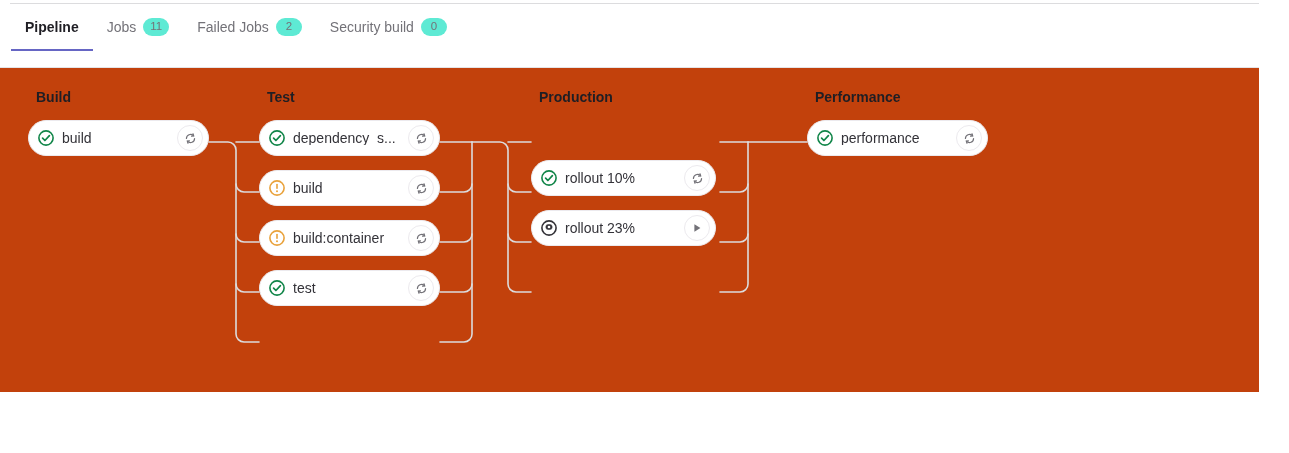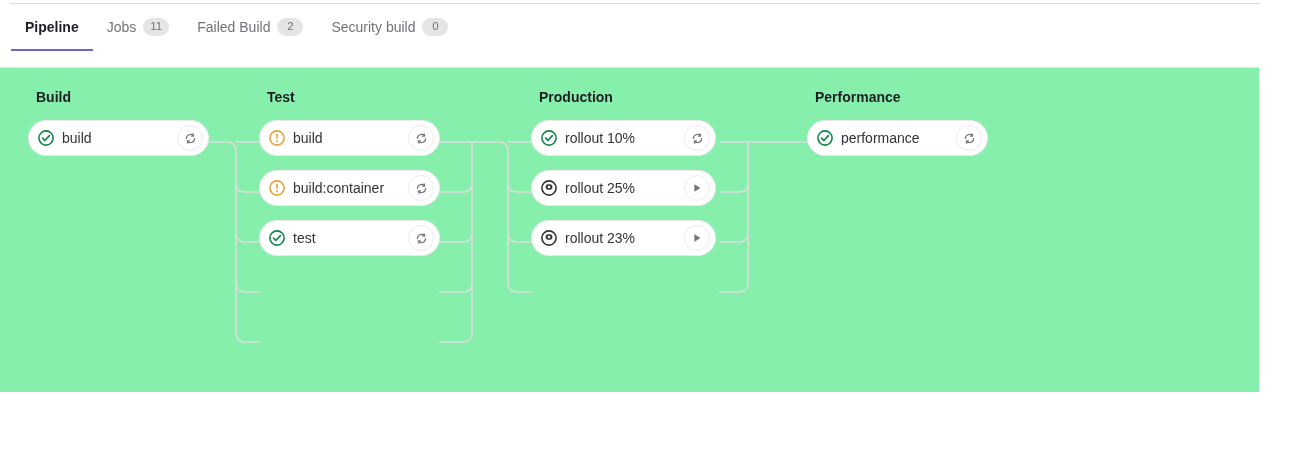--- a/index.html
+++ b/index.html
@@ -65,35 +65,35 @@
     border-bottom-color: #6666c4;
   }
   .tab-badge {
     display: inline-flex;
     align-items: center;
     justify-content: center;
     min-width: 14px;
     height: 18px;
     padding: 0 6px;
     border-radius: 9px;
-    background: #e5e5e5;
+    background: #5eead4;
     color: #737278;
     font-size: 11.5px;
     font-weight: normal;
     line-height: 1;
   }
 
   
   .graph {
     position: absolute;
     left: 0;
     top: 68px;
     width: 1259px;
     height: 324px;
-    background: #86efac;
+    background: #c2410c;
     overflow: hidden;
   }
   .connectors {
     position: absolute;
     left: 0;
     top: 0;
     width: 1259px;
     height: 324px;
     pointer-events: none;
   }
@@ -175,21 +175,21 @@
   <div class="tabbar">
     <div class="tabs" id="tabs-root">
         <div class="tab active">
           <span>Pipeline</span>
         </div>
         <div class="tab">
           <span>Jobs</span>
           <span class="tab-badge">11</span>
         </div>
         <div class="tab">
-          <span>Failed Build</span>
+          <span>Failed Jobs</span>
           <span class="tab-badge">2</span>
         </div>
         <div class="tab">
           <span>Security build</span>
           <span class="tab-badge">0</span>
         </div>
       </div>
   </div>
 
   <div class="graph">
@@ -240,20 +240,35 @@
             </button>
           </div>
         </div>
     </div>
 
     <div class="stage" style="left:259px; width:185px;">
       <div class="stage-title">Test</div>
       <div class="jobs" id="jobs-1" style="width:181px;">
           <div class="job">
             <span class="job-status"><svg width="16" height="16" viewBox="0 0 16 16">
+                <circle cx="8" cy="8" r="7.1" fill="#fff" stroke="#108548" stroke-width="1.6"></circle>
+                <path d="M4.6 8.2 L6.9 10.5 L11.4 5.7" fill="none" stroke="#108548" stroke-width="1.7" stroke-linecap="round" stroke-linejoin="round"></path>
+              </svg></span>
+            <span class="job-name">dependency_s...</span>
+            <button class="job-action">
+              <svg width="13" height="13" viewBox="0 0 16 16" fill="none" stroke="#737278" stroke-width="1.5" stroke-linecap="round">
+                <path d="M13 8 A5 5 0 0 1 4.4 11.5"></path>
+                <path d="M3 8 A5 5 0 0 1 11.6 4.5"></path>
+                <path d="M11.1 2.2 L11.9 4.8 L9.3 5.2"></path>
+                <path d="M4.9 13.8 L4.1 11.2 L6.7 10.8"></path>
+              </svg>
+            </button>
+          </div>
+          <div class="job">
+            <span class="job-status"><svg width="16" height="16" viewBox="0 0 16 16">
                 <circle cx="8" cy="8" r="7.1" fill="#fff" stroke="#e9a23b" stroke-width="1.6"></circle>
                 <rect x="7.2" y="3.8" width="1.6" height="5.2" rx="0.8" fill="#e9a23b"></rect>
                 <circle cx="8" cy="11.3" r="1" fill="#e9a23b"></circle>
               </svg></span>
             <span class="job-name">build</span>
             <button class="job-action">
               <svg width="13" height="13" viewBox="0 0 16 16" fill="none" stroke="#737278" stroke-width="1.5" stroke-linecap="round">
                 <path d="M13 8 A5 5 0 0 1 4.4 11.5"></path>
                 <path d="M3 8 A5 5 0 0 1 11.6 4.5"></path>
                 <path d="M11.1 2.2 L11.9 4.8 L9.3 5.2"></path>
@@ -290,21 +305,21 @@
                 <path d="M11.1 2.2 L11.9 4.8 L9.3 5.2"></path>
                 <path d="M4.9 13.8 L4.1 11.2 L6.7 10.8"></path>
               </svg>
             </button>
           </div>
         </div>
     </div>
 
     <div class="stage" style="left:531px; width:189px;">
       <div class="stage-title">Production</div>
-      <div class="jobs" id="jobs-2" style="width:185px;">
+      <div class="jobs" id="jobs-2" style="width:185px;margin-top:40px;">
           <div class="job">
             <span class="job-status"><svg width="16" height="16" viewBox="0 0 16 16">
                 <circle cx="8" cy="8" r="7.1" fill="#fff" stroke="#108548" stroke-width="1.6"></circle>
                 <path d="M4.6 8.2 L6.9 10.5 L11.4 5.7" fill="none" stroke="#108548" stroke-width="1.7" stroke-linecap="round" stroke-linejoin="round"></path>
               </svg></span>
             <span class="job-name">rollout 10%</span>
             <button class="job-action">
               <svg width="13" height="13" viewBox="0 0 16 16" fill="none" stroke="#737278" stroke-width="1.5" stroke-linecap="round">
                 <path d="M13 8 A5 5 0 0 1 4.4 11.5"></path>
                 <path d="M3 8 A5 5 0 0 1 11.6 4.5"></path>
@@ -312,33 +327,20 @@
                 <path d="M4.9 13.8 L4.1 11.2 L6.7 10.8"></path>
               </svg>
             </button>
           </div>
           <div class="job">
             <span class="job-status"><svg width="16" height="16" viewBox="0 0 16 16">
                 <circle cx="8" cy="8" r="7.1" fill="#fff" stroke="#333238" stroke-width="1.6"></circle>
                 <path d="M8 4.1 L9.05 4.6 L10.1 4.3 L10.6 5.3 L11.5 5.9 L11.2 7 L11.5 8.1 L10.6 8.7 L10.1 9.7 L9.05 9.4 L8 9.9 L6.95 9.4 L5.9 9.7 L5.4 8.7 L4.5 8.1 L4.8 7 L4.5 5.9 L5.4 5.3 L5.9 4.3 L6.95 4.6 Z" fill="#333238"></path>
                 <circle cx="8" cy="7" r="1.35" fill="#ffffff"></circle>
               </svg></span>
-            <span class="job-name">rollout 25%</span>
-            <button class="job-action">
-              <svg width="12" height="12" viewBox="0 0 12 12">
-                <path d="M3.4 2.3 L9.4 6 L3.4 9.7 Z" fill="#737278"></path>
-              </svg>
-            </button>
-          </div>
-          <div class="job">
-            <span class="job-status"><svg width="16" height="16" viewBox="0 0 16 16">
-                <circle cx="8" cy="8" r="7.1" fill="#fff" stroke="#333238" stroke-width="1.6"></circle>
-                <path d="M8 4.1 L9.05 4.6 L10.1 4.3 L10.6 5.3 L11.5 5.9 L11.2 7 L11.5 8.1 L10.6 8.7 L10.1 9.7 L9.05 9.4 L8 9.9 L6.95 9.4 L5.9 9.7 L5.4 8.7 L4.5 8.1 L4.8 7 L4.5 5.9 L5.4 5.3 L5.9 4.3 L6.95 4.6 Z" fill="#333238"></path>
-                <circle cx="8" cy="7" r="1.35" fill="#ffffff"></circle>
-              </svg></span>
             <span class="job-name">rollout 23%</span>
             <button class="job-action">
               <svg width="12" height="12" viewBox="0 0 12 12">
                 <path d="M3.4 2.3 L9.4 6 L3.4 9.7 Z" fill="#737278"></path>
               </svg>
             </button>
           </div>
         </div>
     </div>
 

